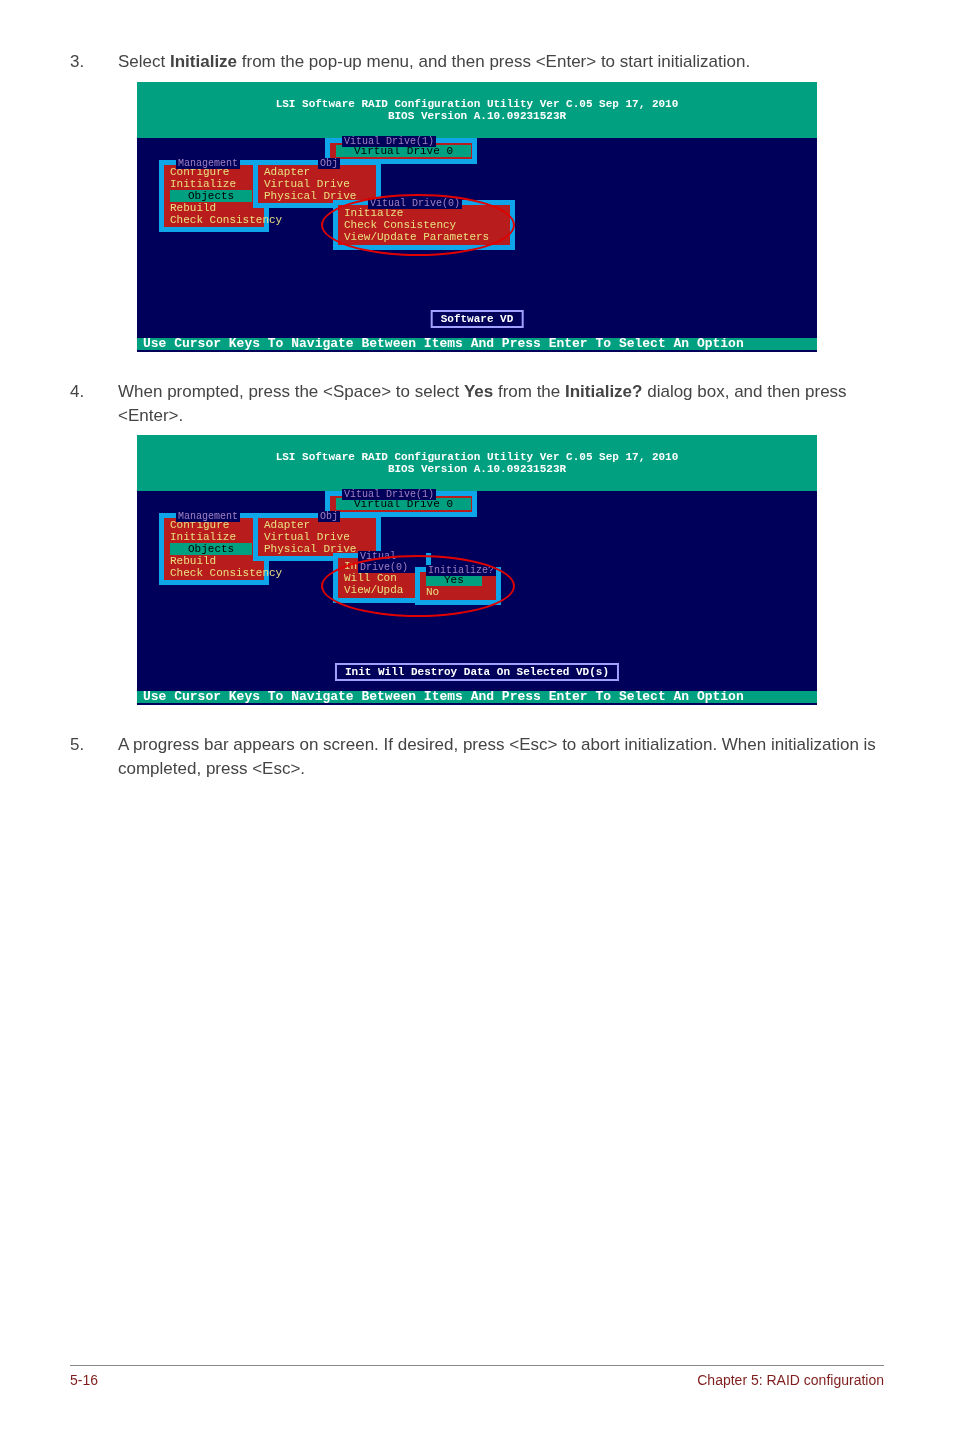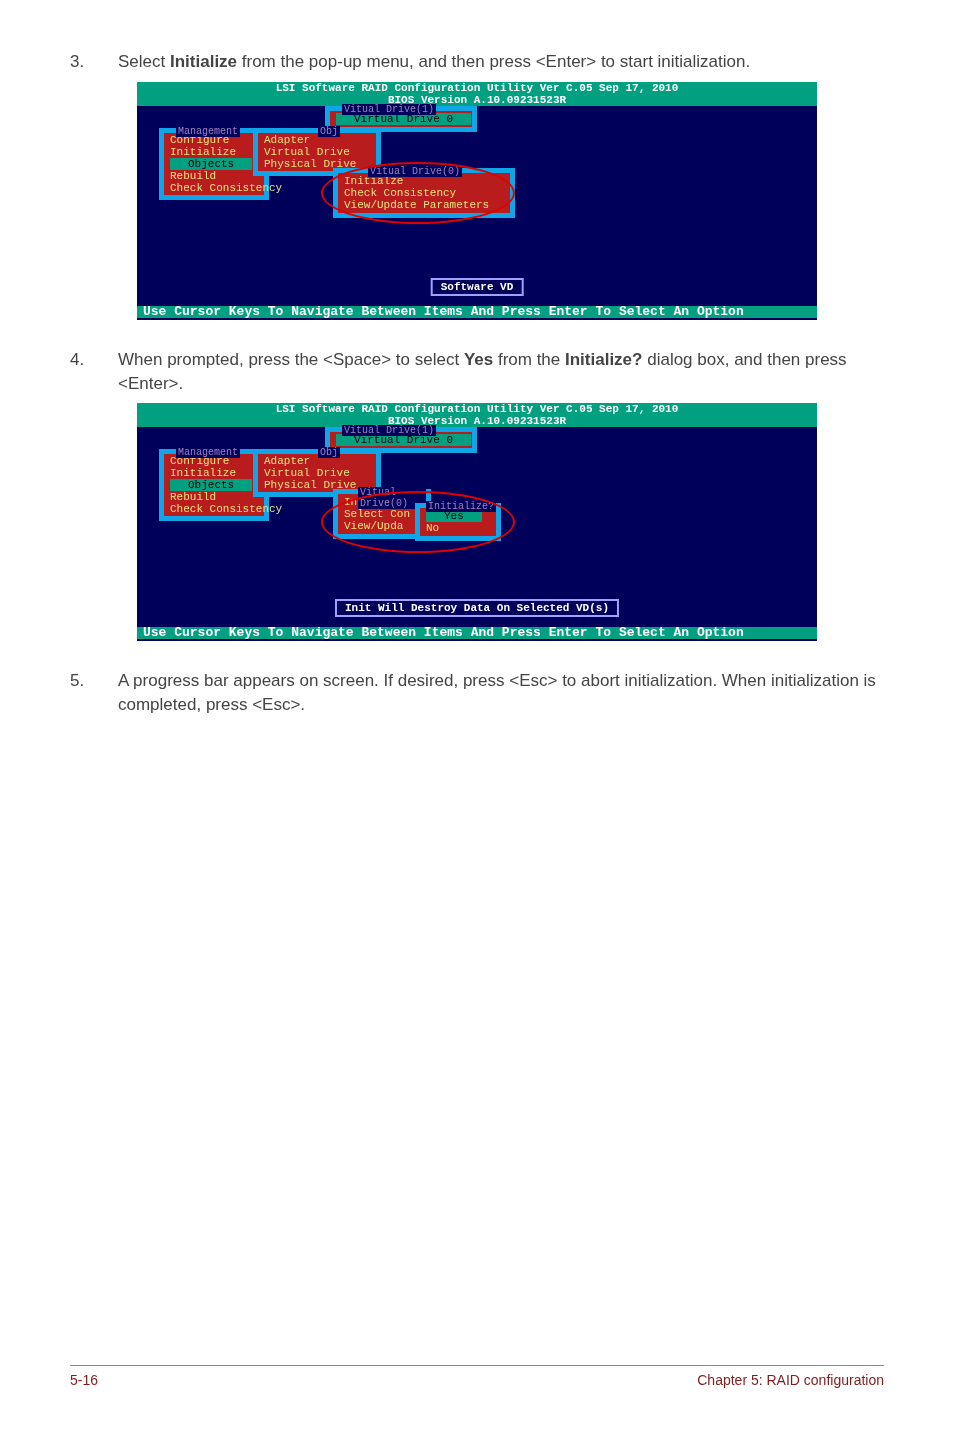--- a/index.html
+++ b/index.html
@@ -37,21 +37,21 @@
     font-family: "Courier New", monospace;
     font-size: 11px;
     color: #fff;
     position: relative;
     padding-bottom: 2px;
   }
   .bios-title {
     background: #00a080;
     color: #fff;
     text-align: center;
-    padding: 0;
+    padding: 16px;
     line-height: 12px;
     font-weight: bold;
   }
   .bios-body {
     position: relative;
     height: 200px;
   }
   .bios-footer {
     background: #00a080;
     color: #fff;
@@ -199,21 +199,21 @@
       <div class="box" style="top:22px; left:116px; width:106px; padding-top:1px; padding-bottom:1px;">
         <span class="legend" style="left:60px;">Obj</span>
         <div class="item-line yellow">Adapter</div>
         <div class="item-line yellow">Virtual Drive</div>
         <div class="item-line yellow">Physical Drive</div>
       </div>
 
       <div class="box" style="top:62px; left:196px; width:76px;">
         <span class="legend" style="left:20px;">Vitual Drive(0)</span>
         <div class="item-line yellow">Initialze</div>
-        <div class="item-line yellow">Select Con</div>
+        <div class="item-line yellow">Will Con</div>
         <div class="item-line yellow">View/Upda</div>
       </div>
 
       <div class="box" style="top:76px; left:278px; width:64px;">
         <span class="legend" style="left:6px;">Initialize?</span>
         <div class="item-line"><span class="highlight-row">Yes</span></div>
         <div class="item-line yellow">No</div>
       </div>
 
       <div class="red-oval" style="top:64px; left:184px; width:190px; height:58px;"></div>

